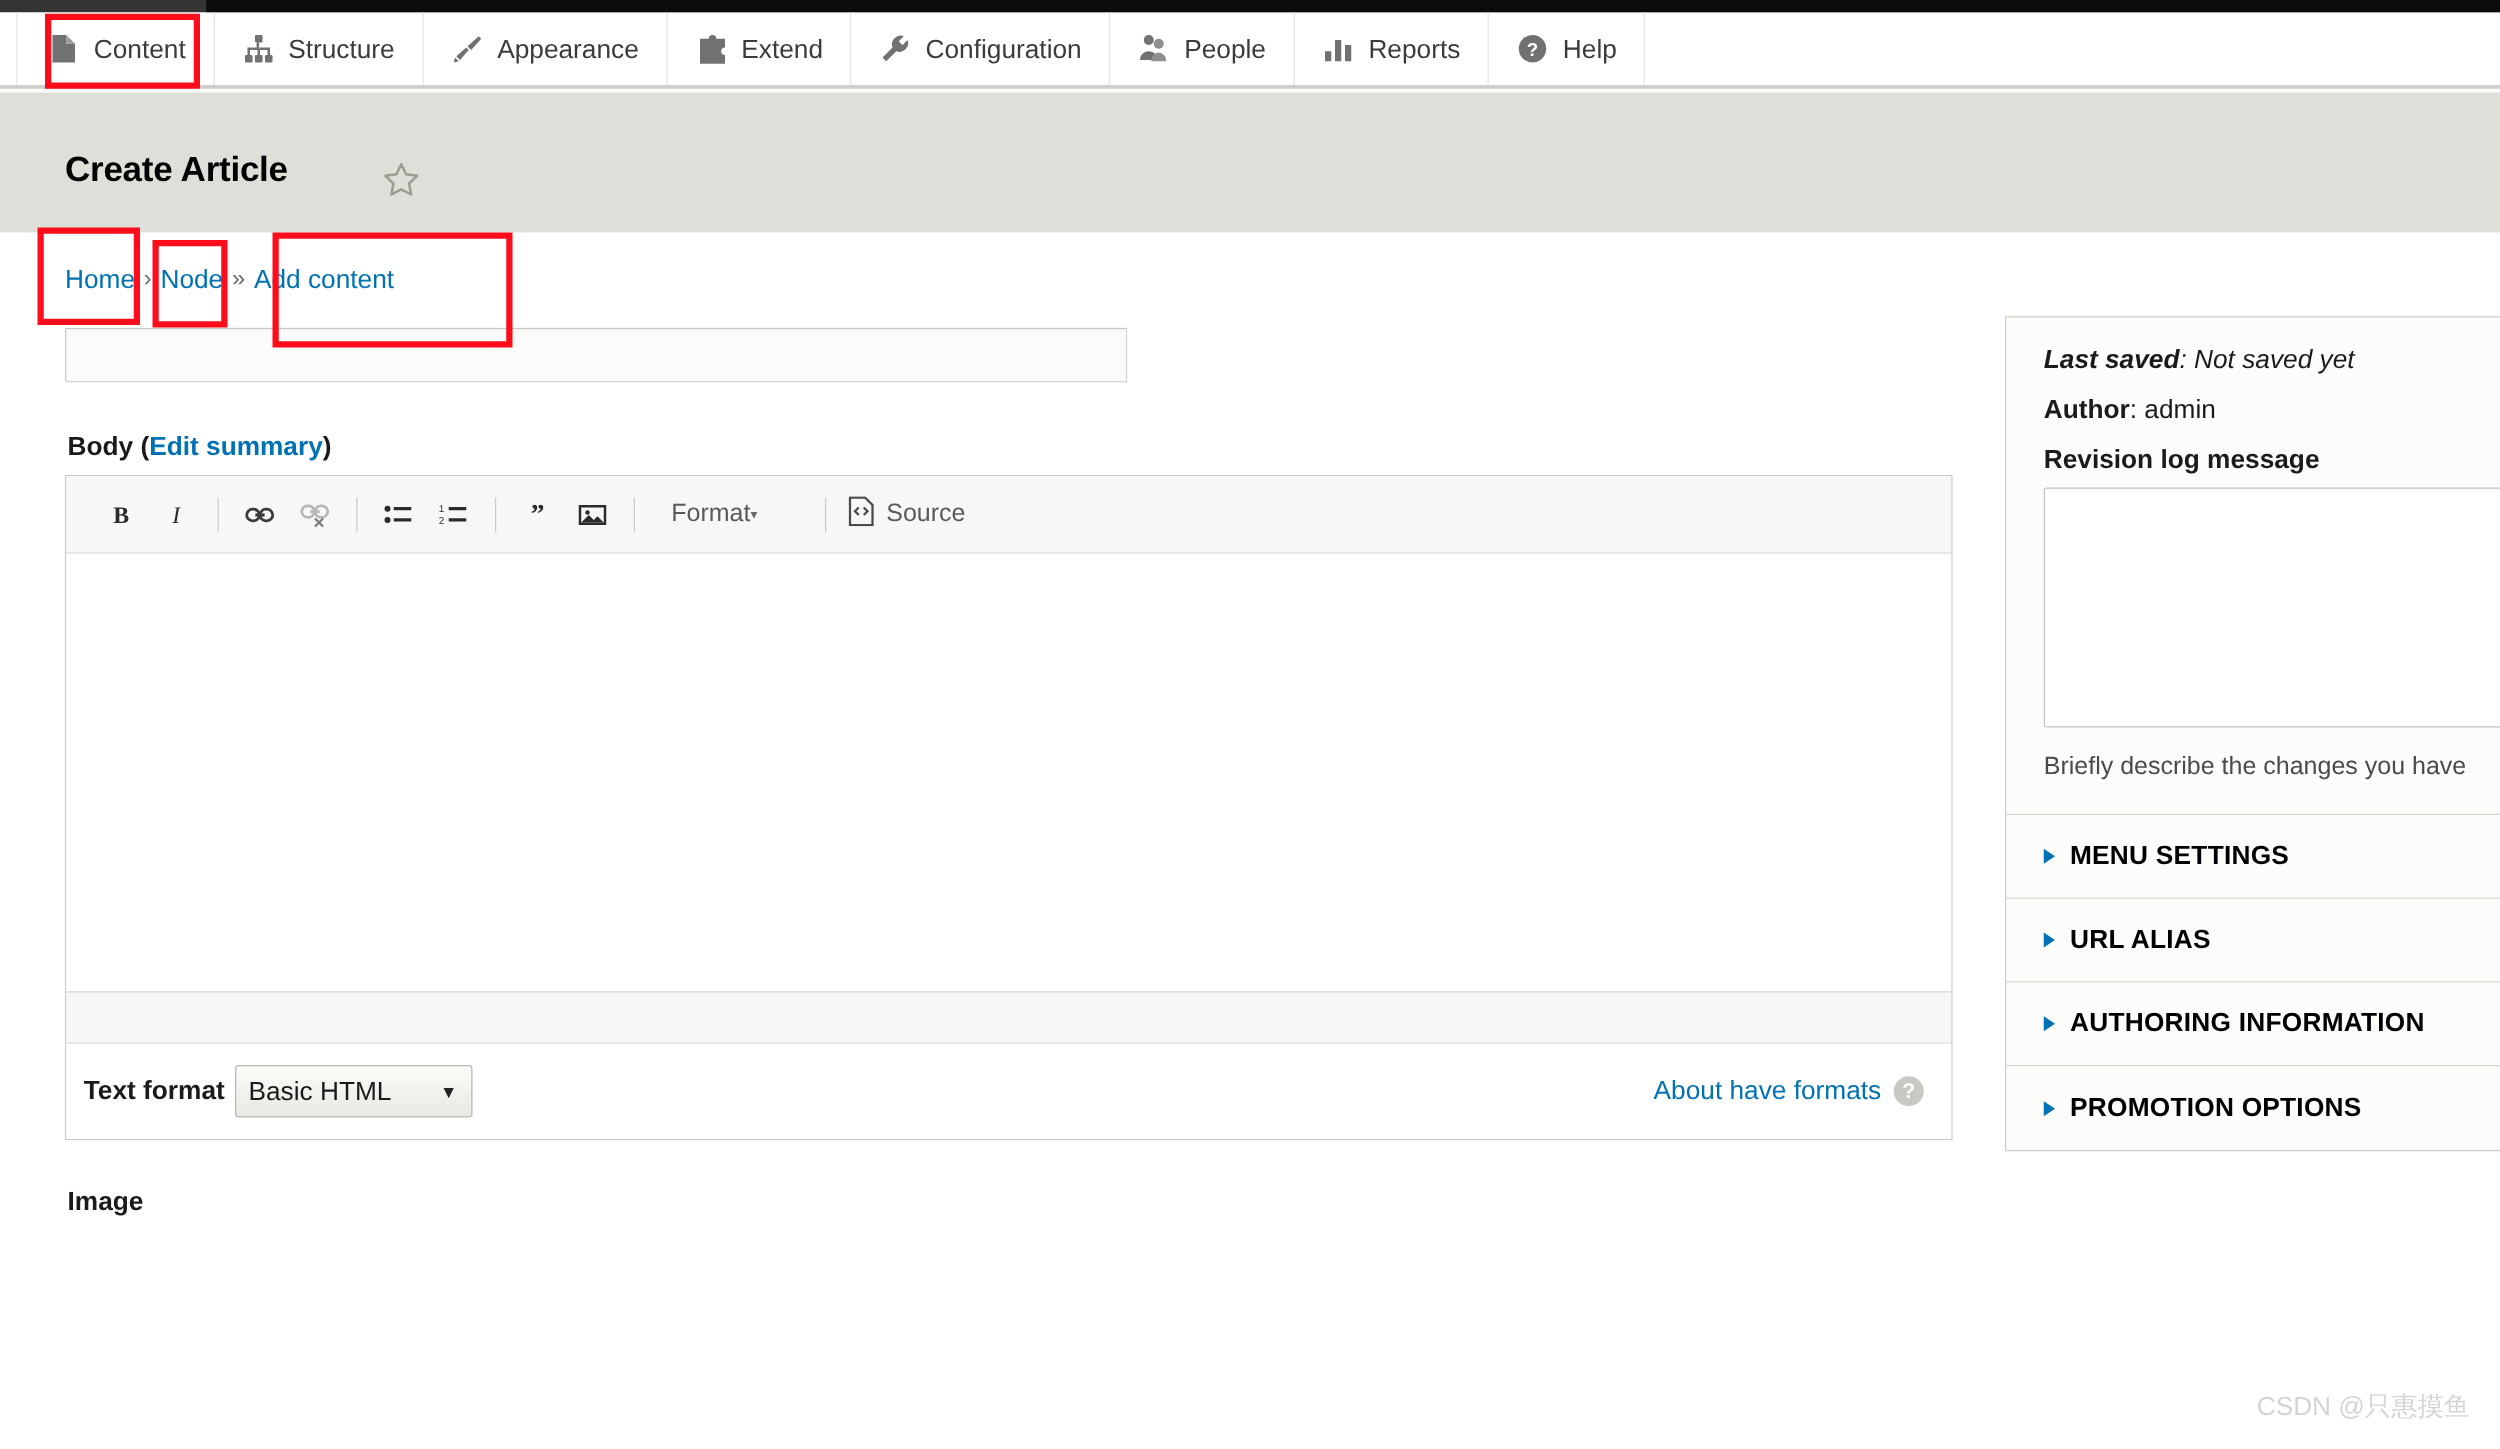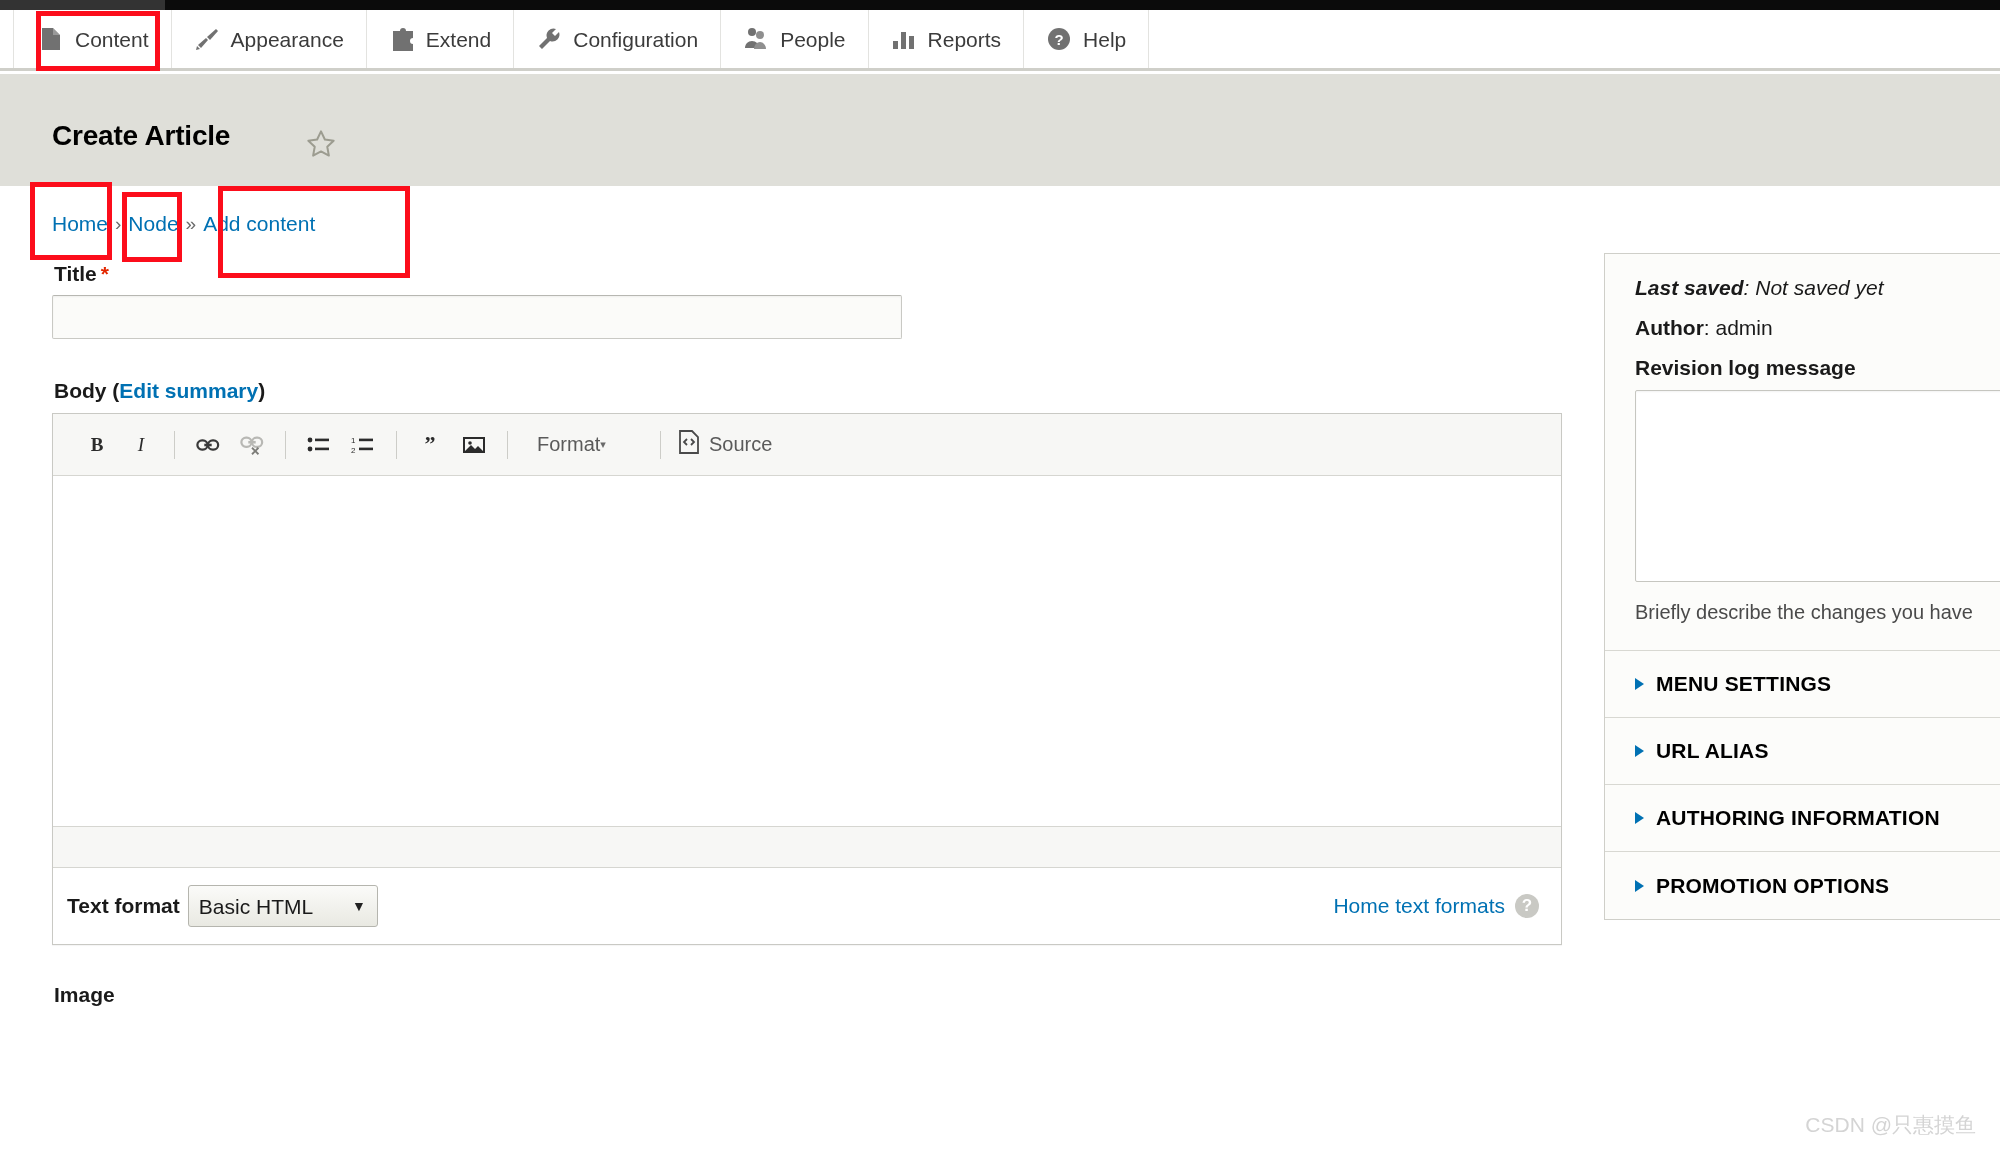--- a/index.html
+++ b/index.html
@@ -222,20 +222,32 @@
       <span class="tb-ico">
         <svg viewBox="0 0 26 26">
             <path d="M4 2h11l7 7v15H4z" fill="#717171"></path>
             <path d="M15 2v7h7z" fill="#fff"></path>
             <path d="M15 2l7 7h-7z" fill="#9a9a9a"></path>
           </svg>
       </span>
       <span class="tb-label">Content</span>
     </div>
 
+    <div class="tb-item">
+      <span class="tb-ico">
+        <svg viewBox="0 0 26 26">
+            <rect x="10" y="2" width="6" height="6" rx="1" fill="#717171"></rect>
+            <rect x="2" y="18" width="6" height="6" rx="1" fill="#717171"></rect>
+            <rect x="10" y="18" width="6" height="6" rx="1" fill="#717171"></rect>
+            <rect x="18" y="18" width="6" height="6" rx="1" fill="#717171"></rect>
+            <path d="M12.3 8v5H5v5M13 13v5M13.7 13H21v5" stroke="#717171" stroke-width="2" fill="none"></path>
+          </svg>
+      </span>
+      <span class="tb-label">Structure</span>
+    </div>
 
     <div class="tb-item">
       <span class="tb-ico">
         <svg viewBox="0 0 26 26">
             <path d="M22 3l-9 8 3 3 8-9z" fill="#717171"></path>
             <path d="M12 12L4 19l3 3 7-8z" fill="#717171"></path>
             <path d="M3 20l-1 4 4-1z" fill="#717171"></path>
           </svg>
       </span>
       <span class="tb-label">Appearance</span>
@@ -310,23 +322,20 @@
     <span class="bc-link">Home</span>
     <span class="bc-sep">›</span>
     <span class="bc-link">Node</span>
     <span class="bc-sep">»</span>
     <span class="bc-link">Add content</span>
   </div>
 
   <div class="main-col">
 
     
-    <label class="field-label">
-      <span>Title</span><span class="req">*</span>
-    </label>
     <input class="text-input" type="text" value="" style="">
 
     
     <div class="body-label-row">
       <label class="field-label">
         <span>Body</span>
         <span>(</span><span class="edit-summary">Edit summary</span><span>)</span>
       </label>
     </div>
 
@@ -425,21 +434,21 @@
         <div class="tf-left">
           <span class="tf-label">Text format</span>
           <span class="tf-select-wrap">
             <select class="tf-select">
               <option>Basic HTML</option>
             </select>
             <span class="tf-arrow">▼</span>
           </span>
         </div>
         <div class="tf-right">
-          <span class="tf-link">Home text formats</span>
+          <span class="tf-link">About have formats</span>
           <span class="help-circle">?</span>
         </div>
       </div>
     </div>
 
     
 
     
     <div class="img-sec">
       <label class="field-label">Image</label>

